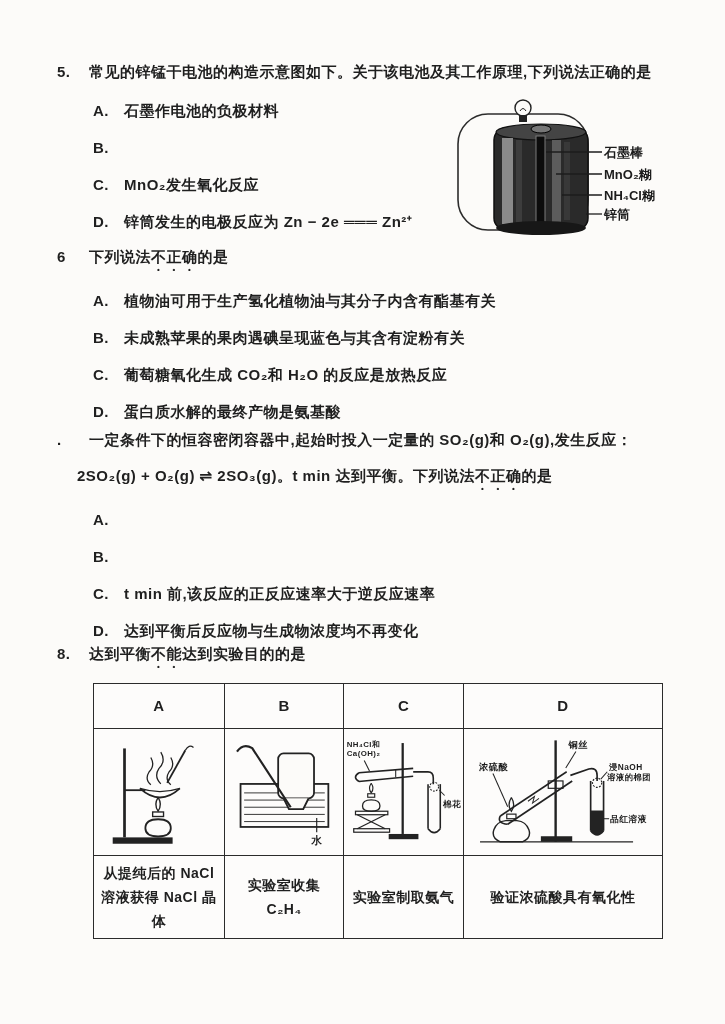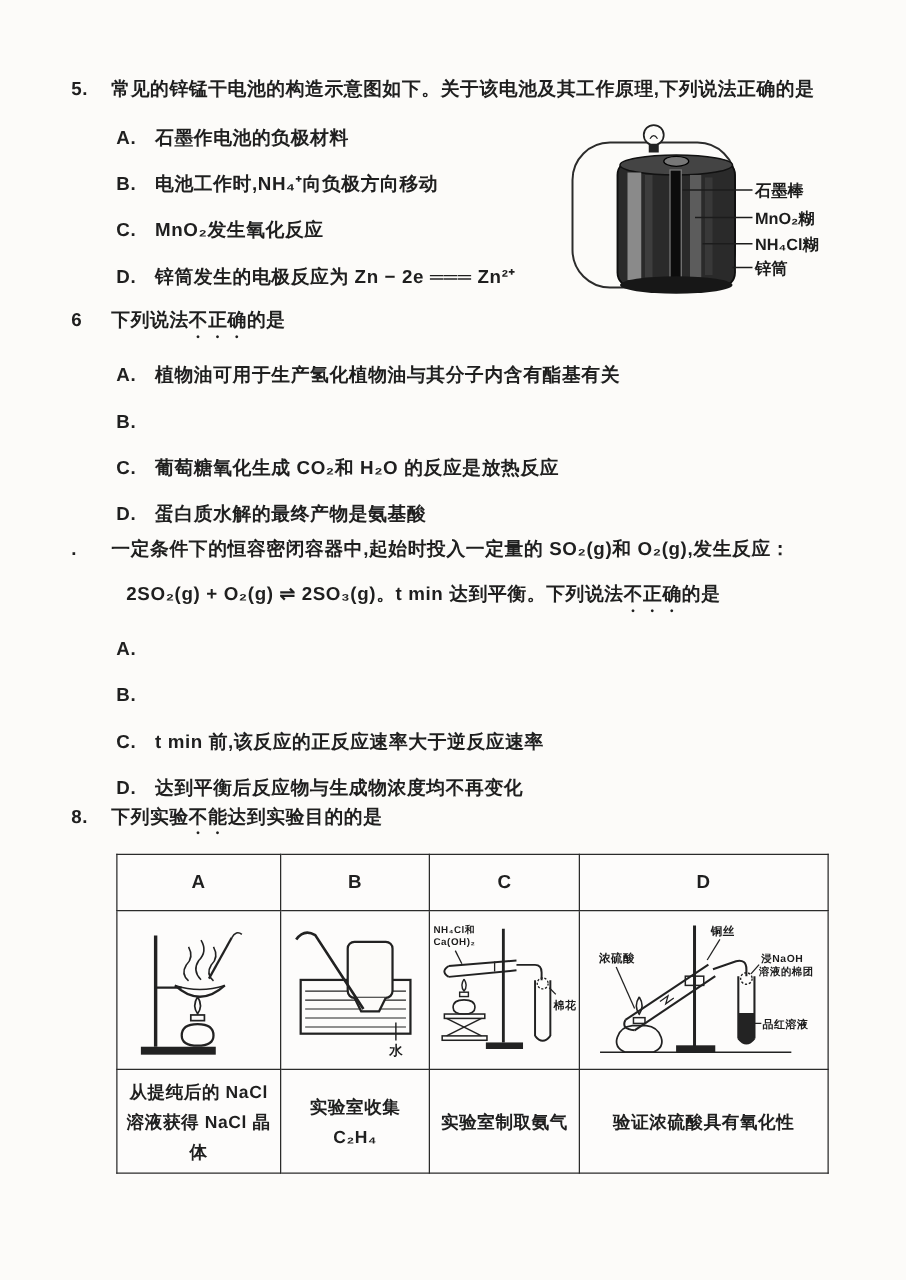--- a/index.html
+++ b/index.html
@@ -14,21 +14,21 @@
     color:#1f1f1f;
     overflow:hidden;
   }
   .question{position:absolute;font-size:15px;font-weight:600;letter-spacing:.5px;line-height:24px;}
   .qrow{display:flex;}
   .qnum{width:32px;flex:0 0 32px;}
   .stem{flex:1;}
   .option{display:flex;gap:9px;margin-left:36px;margin-top:13px;}
   .option:first-of-type{margin-top:15px;}
   .opt-label{flex:0 0 22px;}
-  .equation{margin-left:44px;margin-top:12px;}
+  .equation{margin-left:20px;margin-top:12px;}
   .emph{
     -webkit-text-emphasis:filled dot;
     -webkit-text-emphasis-position:under;
     text-emphasis:filled dot;
     text-emphasis-position:under left;
   }
   
   .battery-fig{position:absolute;left:436px;top:96px;margin:0;text-align:right;}
   
   table.exp{
@@ -60,21 +60,20 @@
       <span class="qnum">5.</span>
       <span class="stem">常见的锌锰干电池的构造示意图如下。关于该电池及其工作原理,下列说法正确的是</span>
     </div>
     <div style="width:380px;">
       <div class="option">
         <span class="opt-label">A.</span>
         <span>石墨作电池的负极材料</span>
       </div>
       <div class="option">
         <span class="opt-label">B.</span>
-        <span>电池工作时,NH₄⁺向负极方向移动</span>
       </div>
       <div class="option">
         <span class="opt-label">C.</span>
         <span>MnO₂发生氧化反应</span>
       </div>
       <div class="option">
         <span class="opt-label">D.</span>
         <span>锌筒发生的电极反应为 Zn − 2e ═══ Zn²⁺</span>
       </div>
     </div>
@@ -122,20 +121,21 @@
       <span class="qnum">6</span>
       <span class="stem"><span>下列说法</span><span class="emph">不正确</span><span>的是</span></span>
     </div>
     <div>
       <div class="option">
         <span class="opt-label">A.</span>
         <span>植物油可用于生产氢化植物油与其分子内含有酯基有关</span>
       </div>
       <div class="option">
         <span class="opt-label">B.</span>
+        <span>未成熟苹果的果肉遇碘呈现蓝色与其含有淀粉有关</span>
       </div>
       <div class="option">
         <span class="opt-label">C.</span>
         <span>葡萄糖氧化生成 CO₂和 H₂O 的反应是放热反应</span>
       </div>
       <div class="option">
         <span class="opt-label">D.</span>
         <span>蛋白质水解的最终产物是氨基酸</span>
       </div>
     </div>
@@ -161,21 +161,21 @@
       <div class="option">
         <span class="opt-label">D.</span>
         <span>达到平衡后反应物与生成物浓度均不再变化</span>
       </div>
     </div>
   </section>
 
   <section class="question" id="q8" style="left:57px;top:642px;width:620px;">
     <div class="qrow">
       <span class="qnum">8.</span>
-      <span class="stem"><span>下列实验</span><span class="emph">不能</span><span>达到实验目的的是</span></span>
+      <span class="stem"><span>达到平衡</span><span class="emph">不能</span><span>达到实验目的的是</span></span>
     </div>
 
     <table class="exp">
       <colgroup>
         <col style="width:23%">
           <col style="width:21%">
           <col style="width:21%">
           <col style="width:35%">
       </colgroup>
       <tbody>

